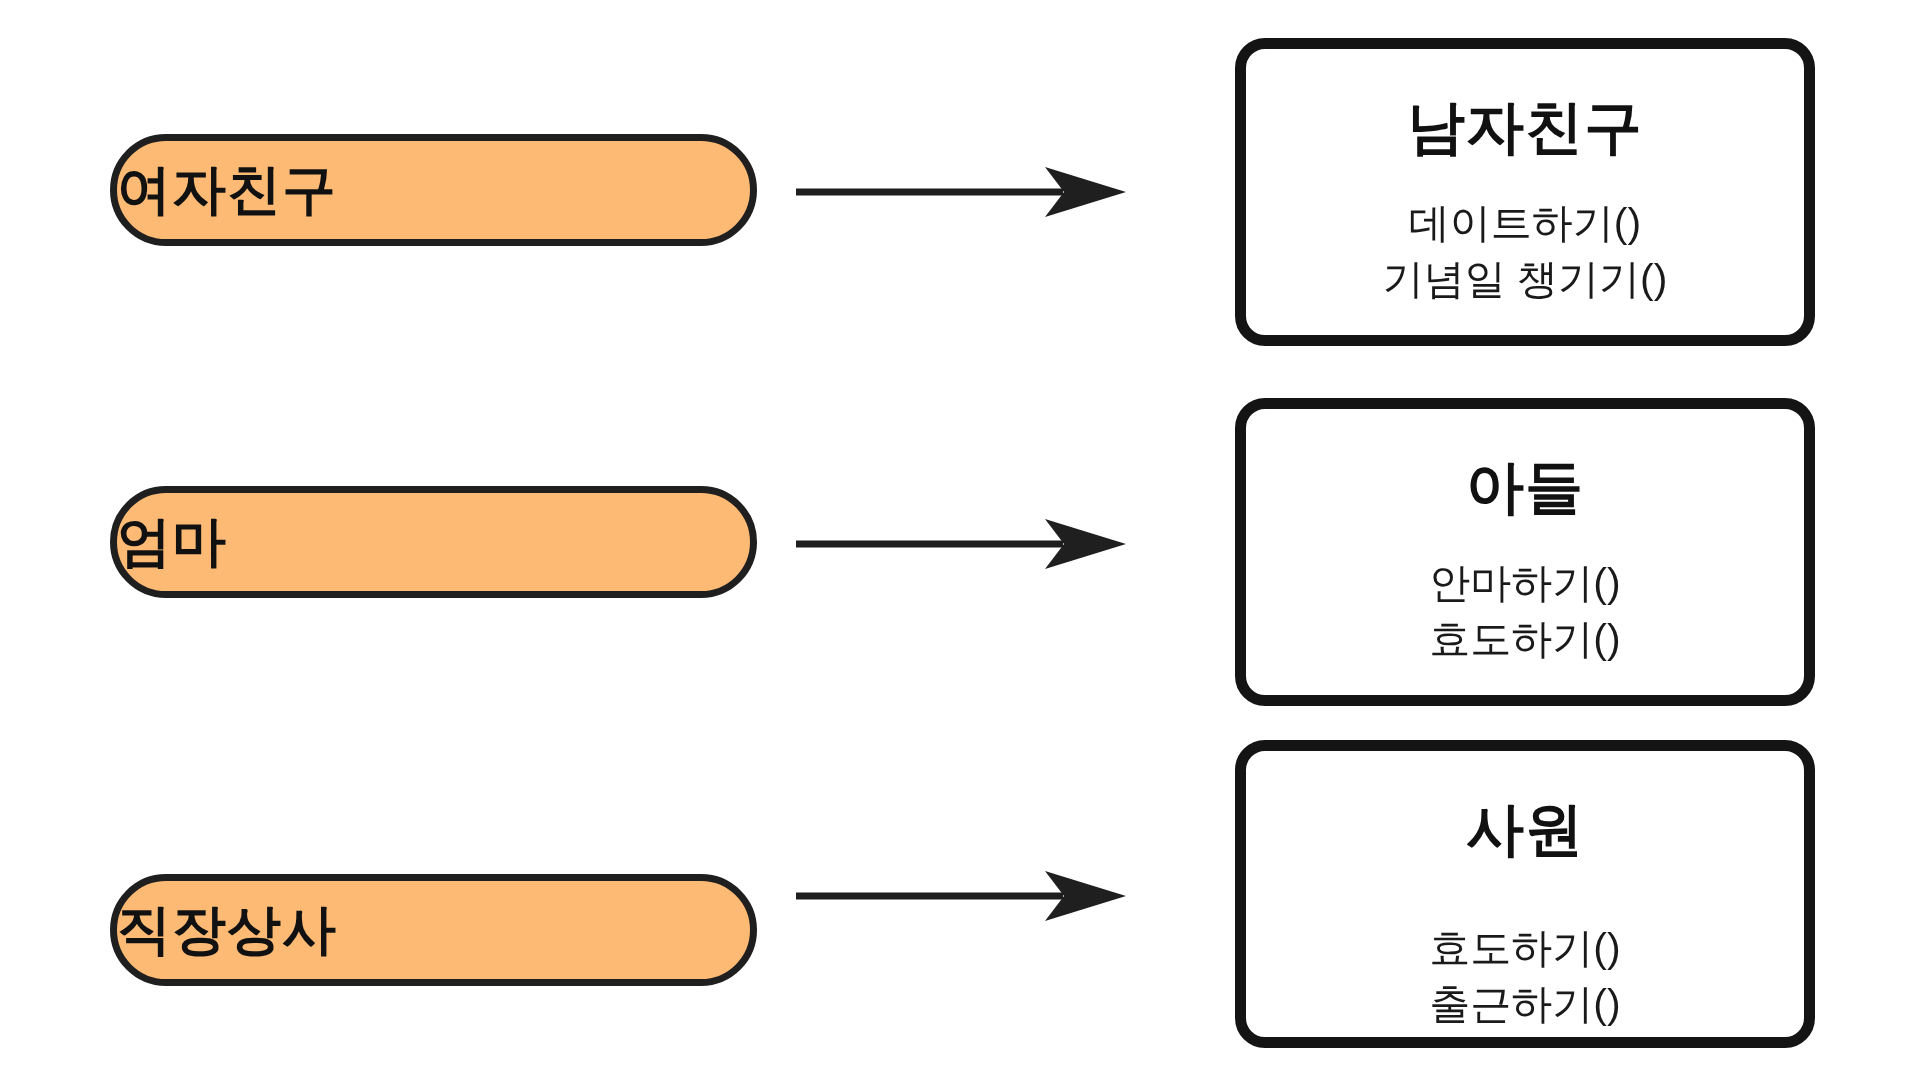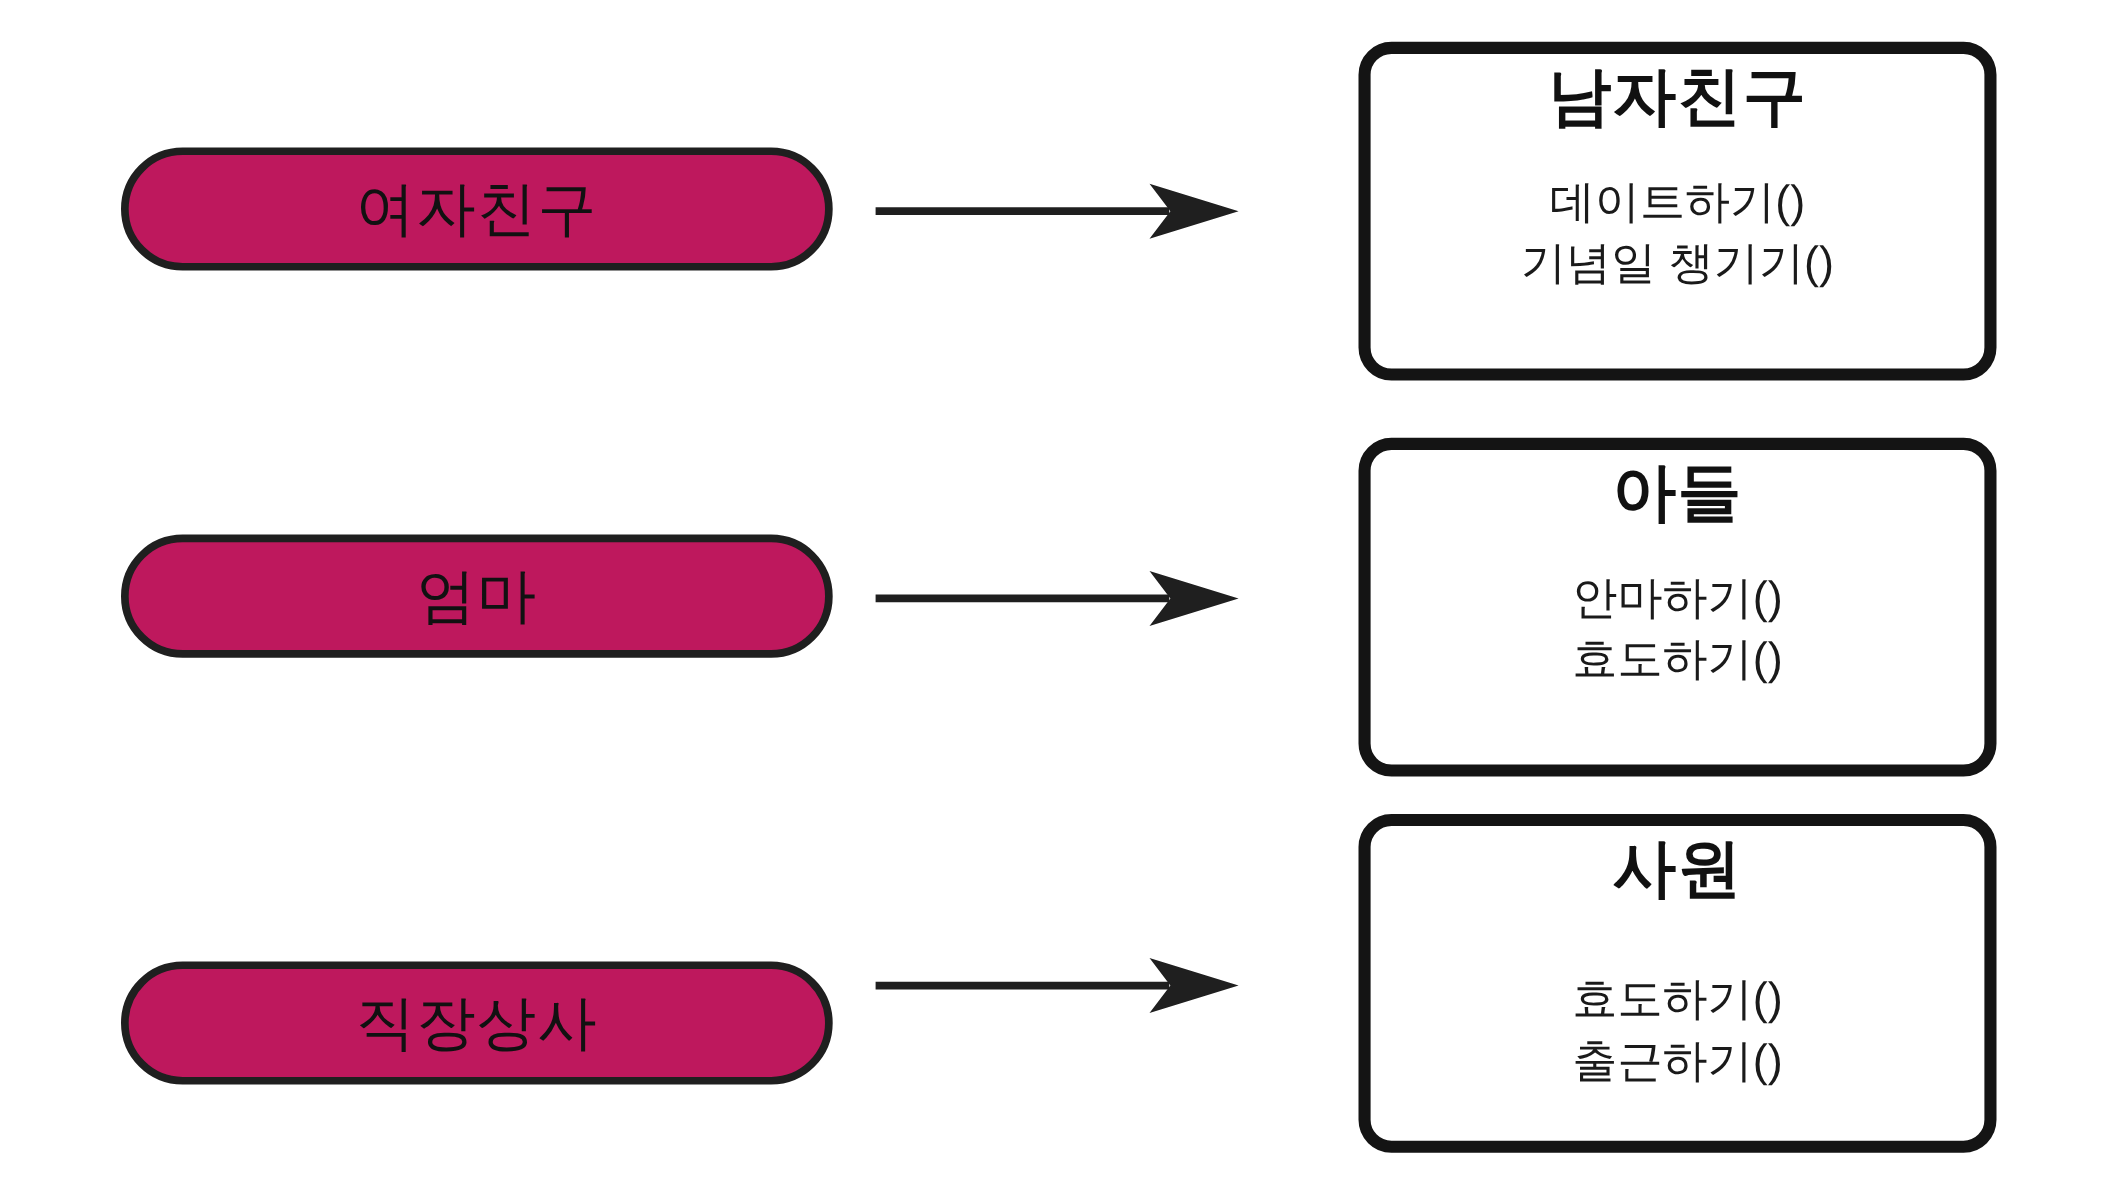--- a/index.html
+++ b/index.html
@@ -17,26 +17,25 @@
   }
   
   .pill {
     position: absolute;
     left: 110px;
     width: 647px;
     height: 112px;
     box-sizing: border-box;
     border: 7px solid #1f1f1f;
     border-radius: 60px;
-    background: #be185d;
+    background: #fdba74;
     display: flex;
     align-items: center;
-    justify-content: center;
     font-size: 54px;
-    font-weight: 400;
+    font-weight: 700;
     color: #111111;
     letter-spacing: 1px;
   }
   .pill.row1 { top: 134px; }
   .pill.row2 { top: 486px; }
   .pill.row3 { top: 874px; }
 
   
   .arrow {
     position: absolute;
@@ -55,20 +54,21 @@
     left: 1235px;
     width: 580px;
     height: 308px;
     box-sizing: border-box;
     border: 11px solid #141414;
     border-radius: 30px;
     background: #ffffff;
     display: flex;
     flex-direction: column;
     align-items: center;
+    padding-top: 40px;
   }
   .class-box.row1 { top: 38px; }
   .class-box.row2 { top: 398px; align-items: center; }
   .class-box.row3 { top: 740px; gap: 23px; }
 
   .class-title {
     font-size: 58px;
     font-weight: 700;
     color: #111111;
     margin-bottom: 28px;

